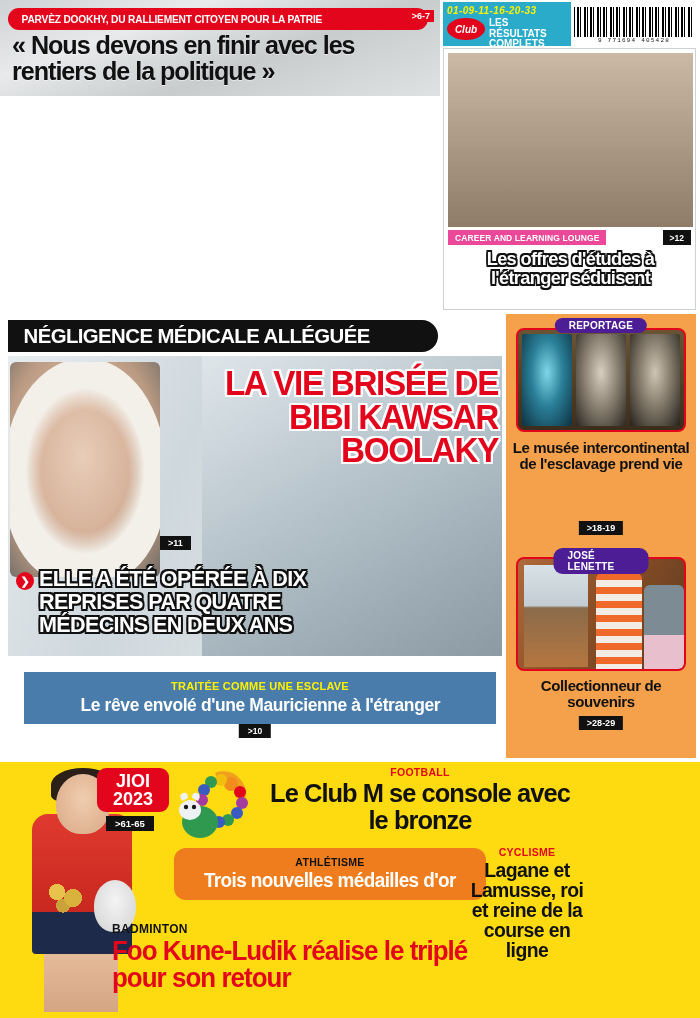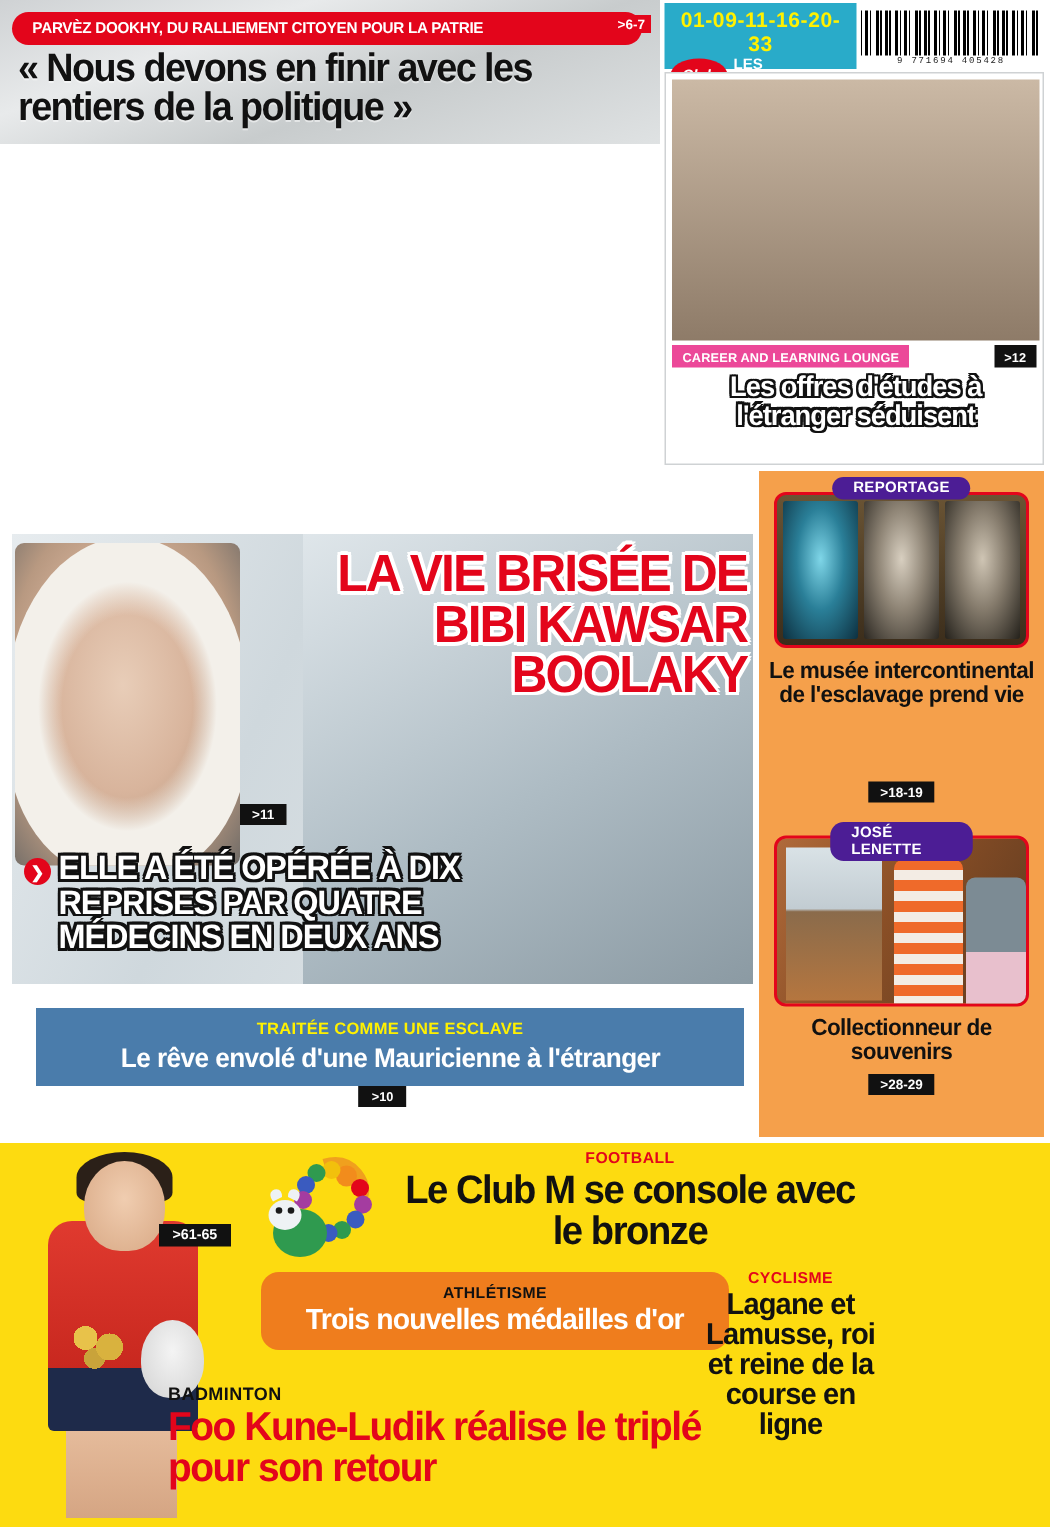--- a/index.html
+++ b/index.html
@@ -22,22 +22,22 @@
   .teaser-page { position:absolute; right:6px; top:10px; color:#fff; font-size:9px;
     font-weight:bold; background:#e3051b; padding:1px 4px; }
   .teaser-head { position:absolute; left:12px; top:33px; width:420px;
     font-size:26.5px; font-weight:bold; line-height:0.97; color:#111;
     letter-spacing:-1.1px; transform:scaleX(0.95); transform-origin:left top;
     text-shadow:0 1px 0 rgba(255,255,255,0.5); }
 
   
   .loto-box { position:absolute; left:443px; top:2px; width:128px; height:44px;
     background:#29abc9; padding:3px 4px; }
-  .loto-nums { color:#fff100; font-size:14px; font-weight:bold; letter-spacing:0.4px;
-    text-align:center; }
+  .loto-nums { color:#fff100; font-size:10px; font-weight:bold; letter-spacing:0.4px;
+    text-align:left;font-style:italic; }
   .loto-row { display:flex; align-items:flex-start; margin-top:2px; }
   .loto-logo { width:38px; height:22px; background:#e3051b; border-radius:50%;
     display:flex; align-items:center; justify-content:center; flex:0 0 38px; margin-right:4px; }
   .loto-logo span { color:#fff; font-size:10px; font-weight:bold; font-style:italic; }
   .loto-txt { color:#fff; font-size:10px; font-weight:bold; line-height:1.05; }
 
   
   .barcode-box { position:absolute; left:572px; top:6px; width:124px; height:40px;
     background:#fff; }
   .barcode-bars { height:30px; width:120px; margin:1px auto 0;
@@ -239,20 +239,23 @@
     <div class="tr-head">Les offres d'études à l'étranger séduisent</div>
   </div>
 
   <div class="feature">
     <div class="feat-photo">
       <div class="bed"></div>
       <div class="portrait">
         <div class="scarf"></div>
       </div>
     </div>
+    <div class="feat-banner">
+      <div class="feat-banner-txt">NÉGLIGENCE MÉDICALE ALLÉGUÉE</div>
+    </div>
     <div class="feat-title">LA VIE BRISÉE DE BIBI KAWSAR BOOLAKY</div>
     <div class="feat-page">&gt;11</div>
     <div class="feat-sub-wrap">
       <div class="feat-arrow">❯</div>
       <div class="feat-sub">ELLE A ÉTÉ OPÉRÉE À DIX REPRISES PAR QUATRE MÉDECINS EN DEUX ANS</div>
     </div>
     <div class="blue-box">
       <div class="blue-kicker">TRAITÉE COMME UNE ESCLAVE</div>
       <div class="blue-head">Le rêve envolé d'une Mauricienne à l'étranger</div>
     </div>
@@ -291,20 +294,24 @@
 
     <div class="sp-athlete">
       <div class="ath-body"></div>
       <div class="ath-hair"></div>
       <div class="ath-head"></div>
       <div class="ath-medals"></div>
       <div class="ath-toy"></div>
       <div class="ath-legs"></div>
     </div>
 
+    <div class="jioi-badge">
+      <span>JIOI</span>
+      <span>2023</span>
+    </div>
     <div class="jioi-page">&gt;61-65</div>
 
     <svg class="mascot" viewBox="0 0 78 74">
       <g>
         <path d="M40 6 q14 -4 22 6 q8 10 2 20" fill="none" stroke="#f0a01e" stroke-width="7"></path>
         <circle cx="55" cy="14" r="7" fill="#f28c1c"></circle>
         <circle cx="64" cy="22" r="6" fill="#e3051b"></circle>
         <circle cx="66" cy="33" r="6" fill="#a43ca0"></circle>
         <circle cx="61" cy="43" r="6" fill="#3a5bbf"></circle>
         <circle cx="52" cy="50" r="6" fill="#2f9a4f"></circle>

